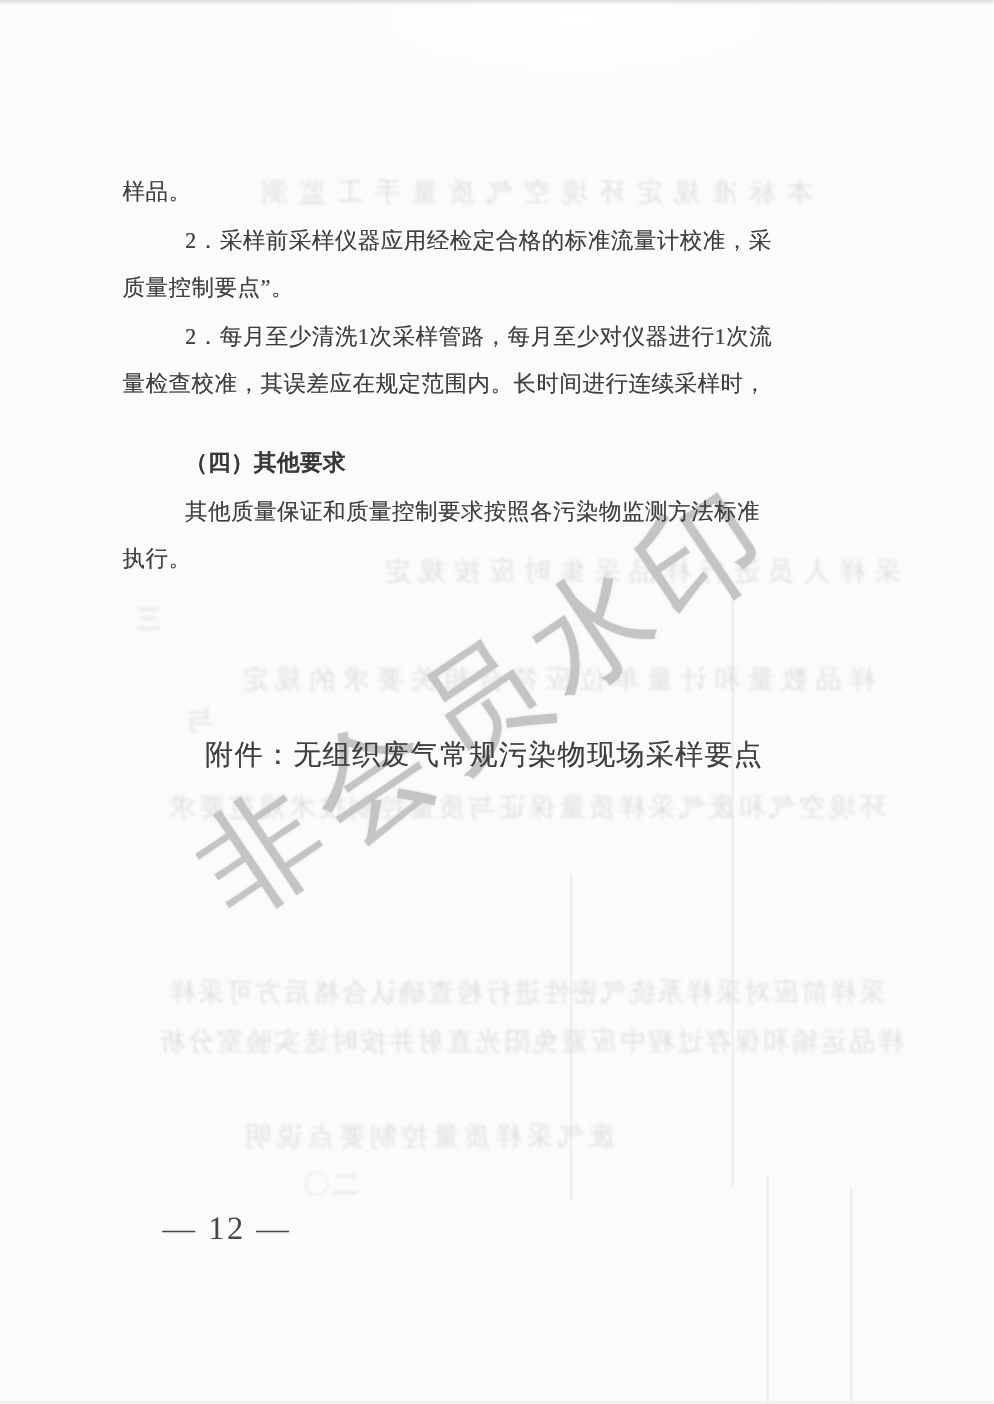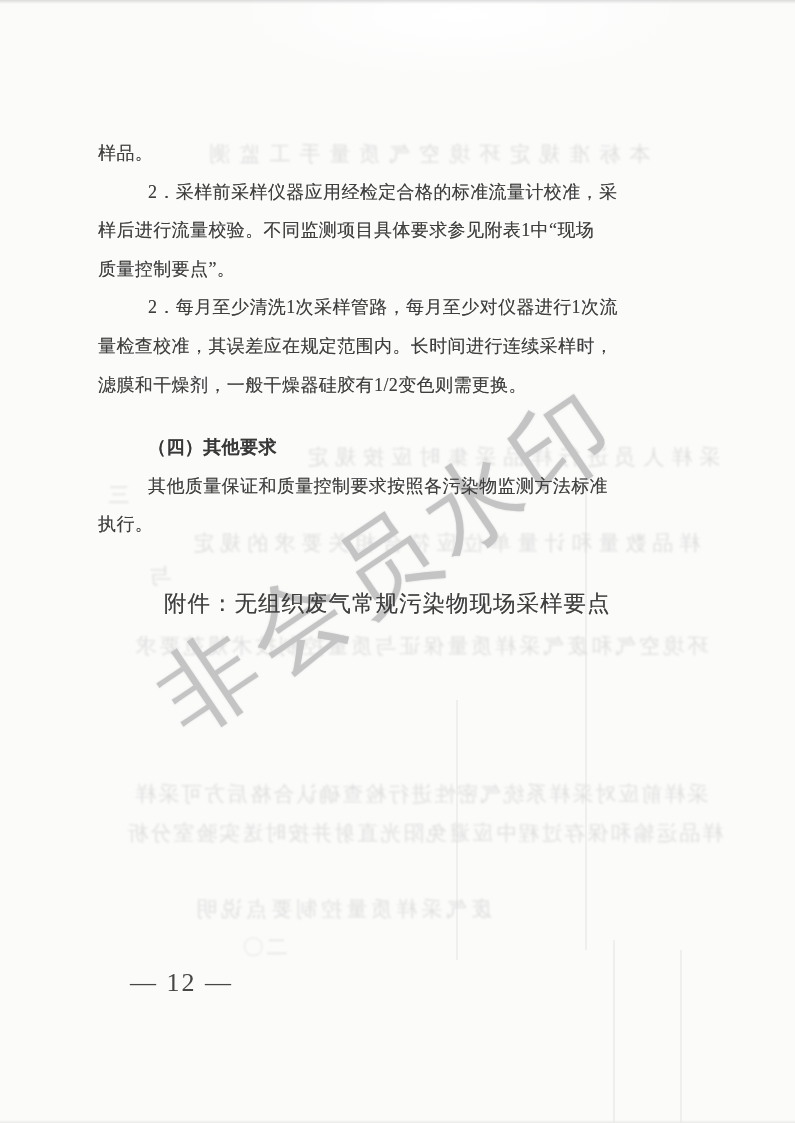--- a/index.html
+++ b/index.html
@@ -99,25 +99,23 @@
       <div class="streak" style="left: 585px; top: 470px; height: 480px;"></div>
       <div class="streak" style="left: 613px; top: 940px; height: 183px;"></div>
       <div class="streak" style="left: 680px; top: 950px; height: 173px;"></div>
     </div>
 
   <div id="watermark">非会员水印</div>
 
   <div id="text-block">
       <div class="line">样品。</div>
       <div class="line indent">2．采样前采样仪器应用经检定合格的标准流量计校准，采</div>
-      <div class="line">样后进行流量校验。不同监测项目具体要求参见附表1中“现场</div>
       <div class="line">质量控制要点”。</div>
       <div class="line indent">2．每月至少清洗1次采样管路，每月至少对仪器进行1次流</div>
       <div class="line">量检查校准，其误差应在规定范围内。长时间进行连续采样时，</div>
-      <div class="line">滤膜和干燥剂，一般干燥器硅胶有1/2变色则需更换。</div>
       <div class="line indent bold">（四）其他要求</div>
       <div class="line indent">其他质量保证和质量控制要求按照各污染物监测方法标准</div>
       <div class="line">执行。</div>
     </div>
 
   <div id="attachment-line">附件：无组织废气常规污染物现场采样要点</div>
 
   <div id="page-number">— 12 —</div>
 </div>
 

